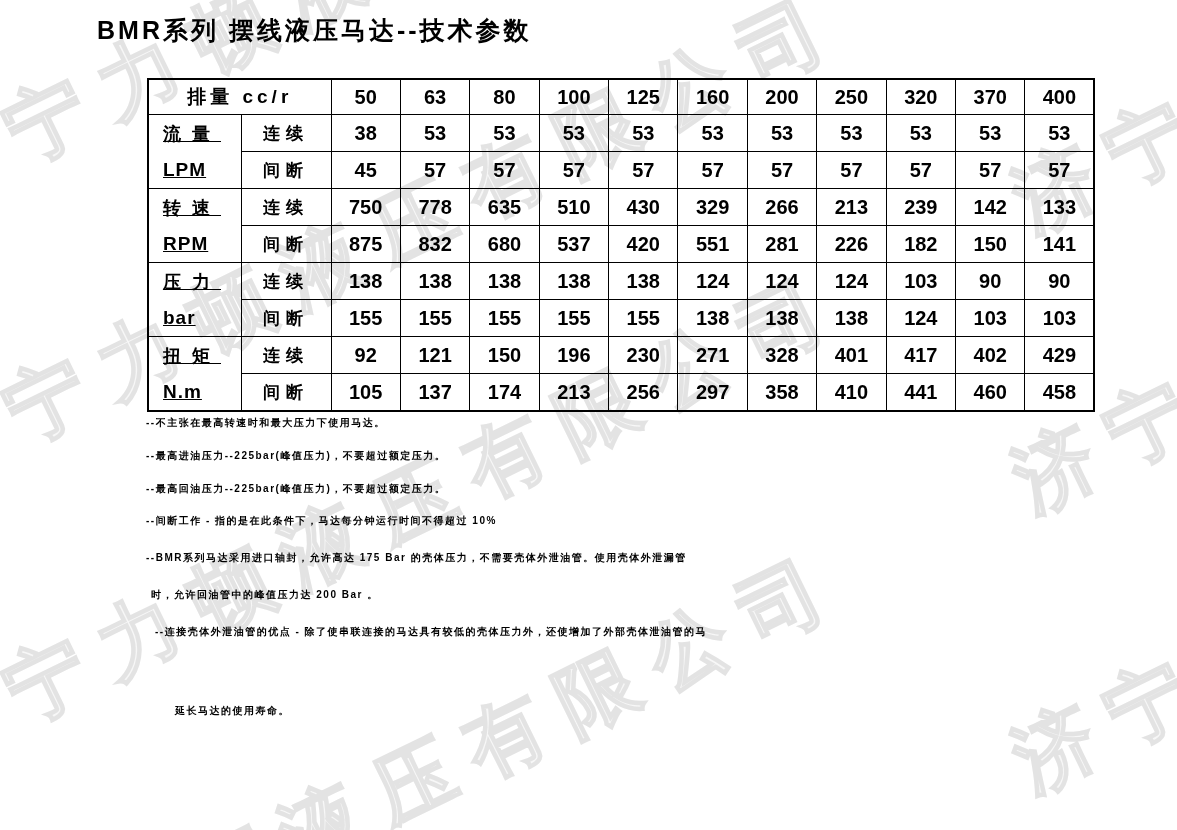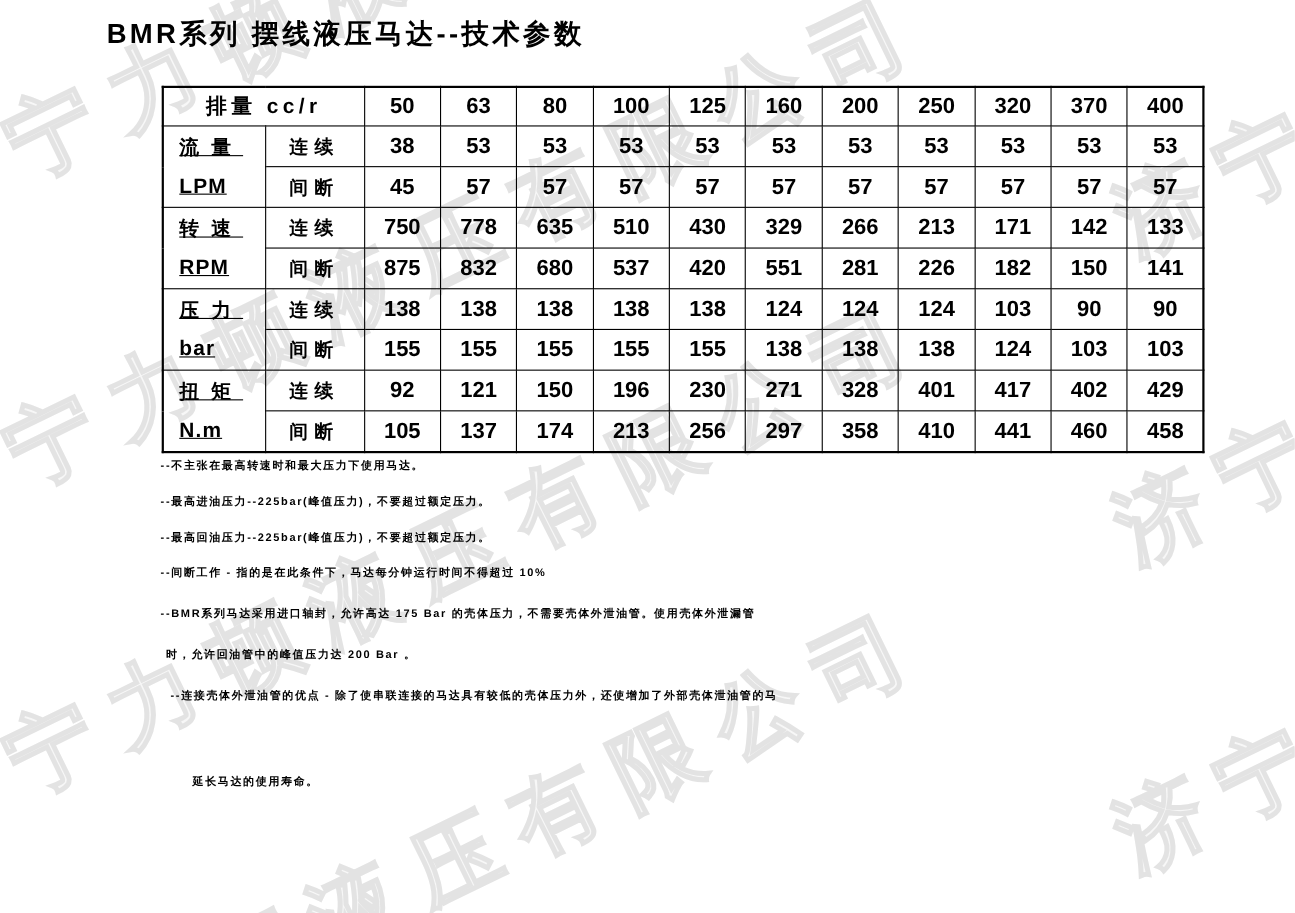--- a/index.html
+++ b/index.html
@@ -149,21 +149,21 @@
           </td>
           <td class="type-cell">连续</td>
           <td class="val-cell">750</td>
           <td class="val-cell">778</td>
           <td class="val-cell">635</td>
           <td class="val-cell">510</td>
           <td class="val-cell">430</td>
           <td class="val-cell">329</td>
           <td class="val-cell">266</td>
           <td class="val-cell">213</td>
-          <td class="val-cell">171</td>
+          <td class="val-cell">239</td>
           <td class="val-cell">142</td>
           <td class="val-cell">133</td>
         </tr>
         <tr>
           <td class="type-cell">间断</td>
           <td class="val-cell">875</td>
           <td class="val-cell">832</td>
           <td class="val-cell">680</td>
           <td class="val-cell">537</td>
           <td class="val-cell">420</td>

